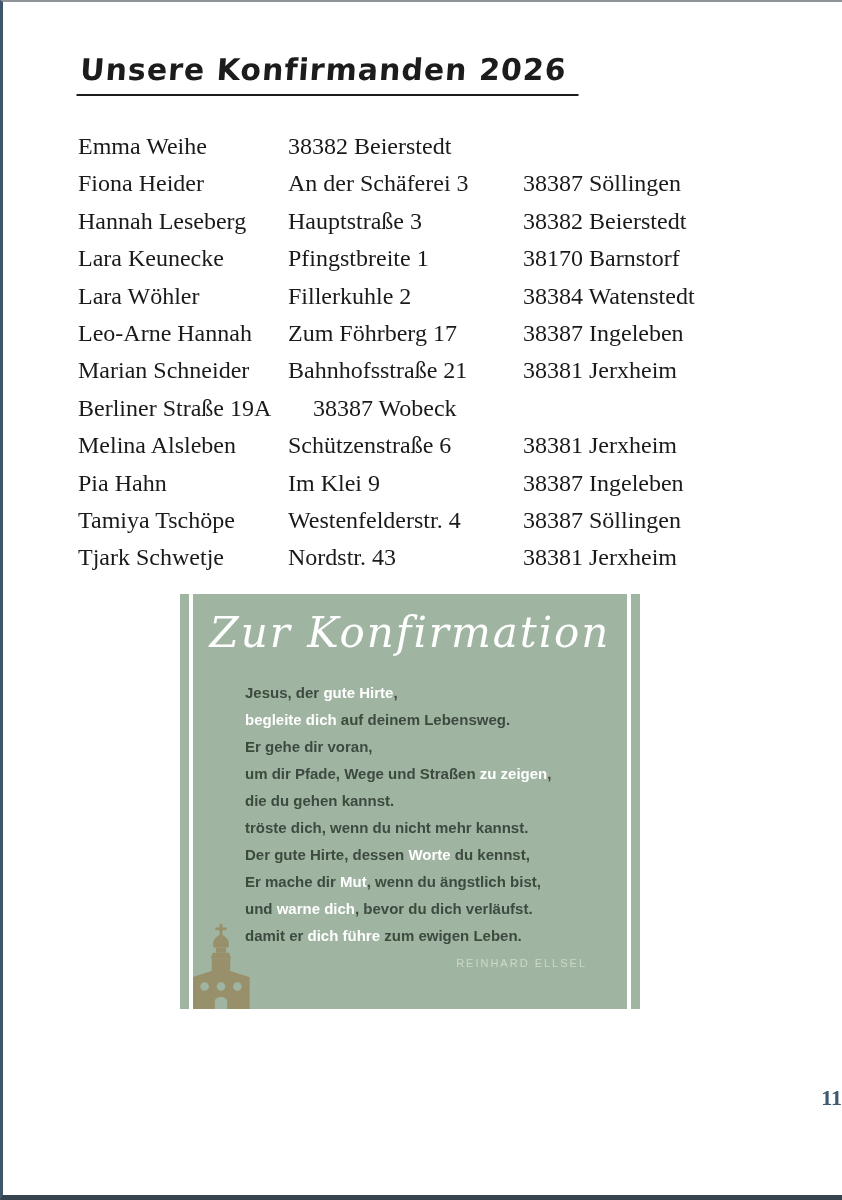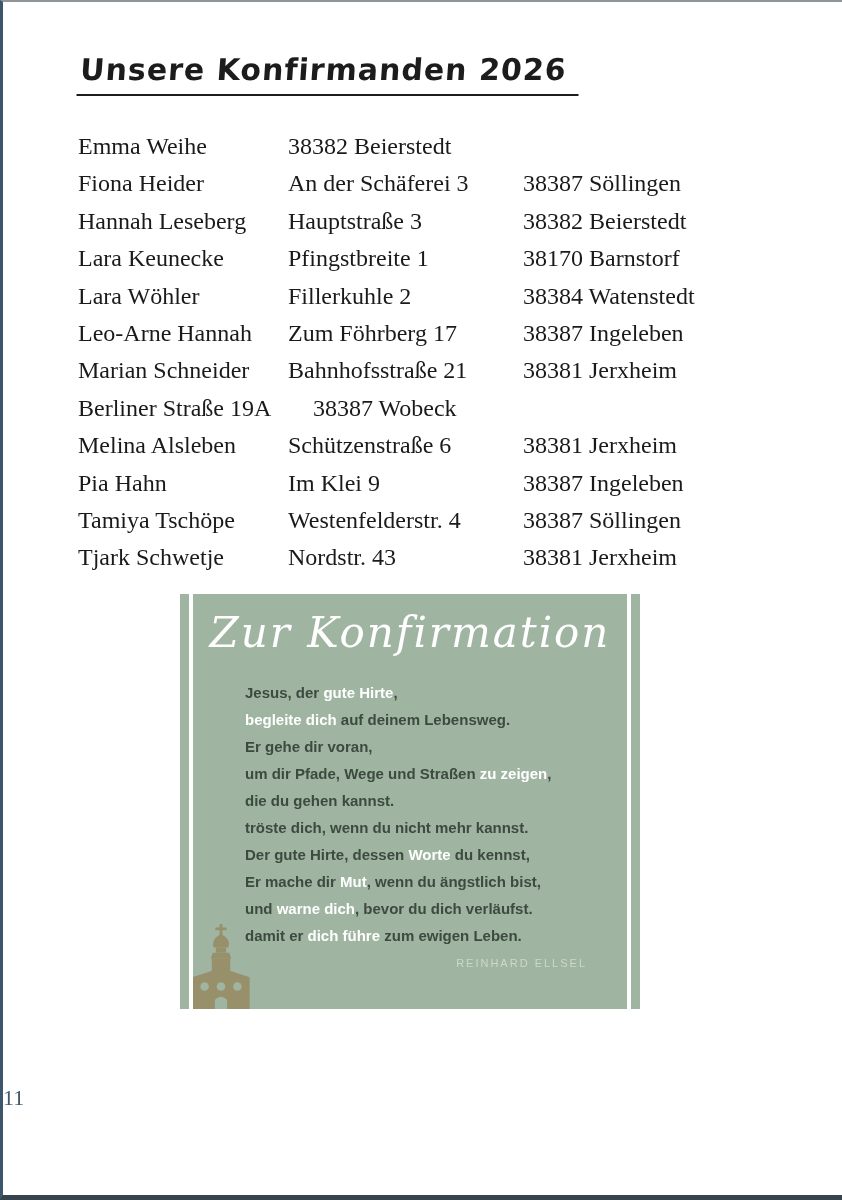--- a/index.html
+++ b/index.html
@@ -77,24 +77,25 @@
   }
   .church {
     position:absolute; left:-4px; bottom:0;
     width:64px; height:86px;
   }
 
   
   .page-number {
     position:absolute; left:0; top:1083px;
     width:100%;
-    text-align:left;
+    text-align:right;
     font-family:"Liberation Serif", serif;
     font-size:22px;
     color:#3d5a70;
+    font-weight:bold;
   }
 </style>
 </head>
 <body>
 
 <div class="page">
 
   <h1 class="title">Unsere Konfirmanden 2026</h1>
 
   <div class="list" id="list">

